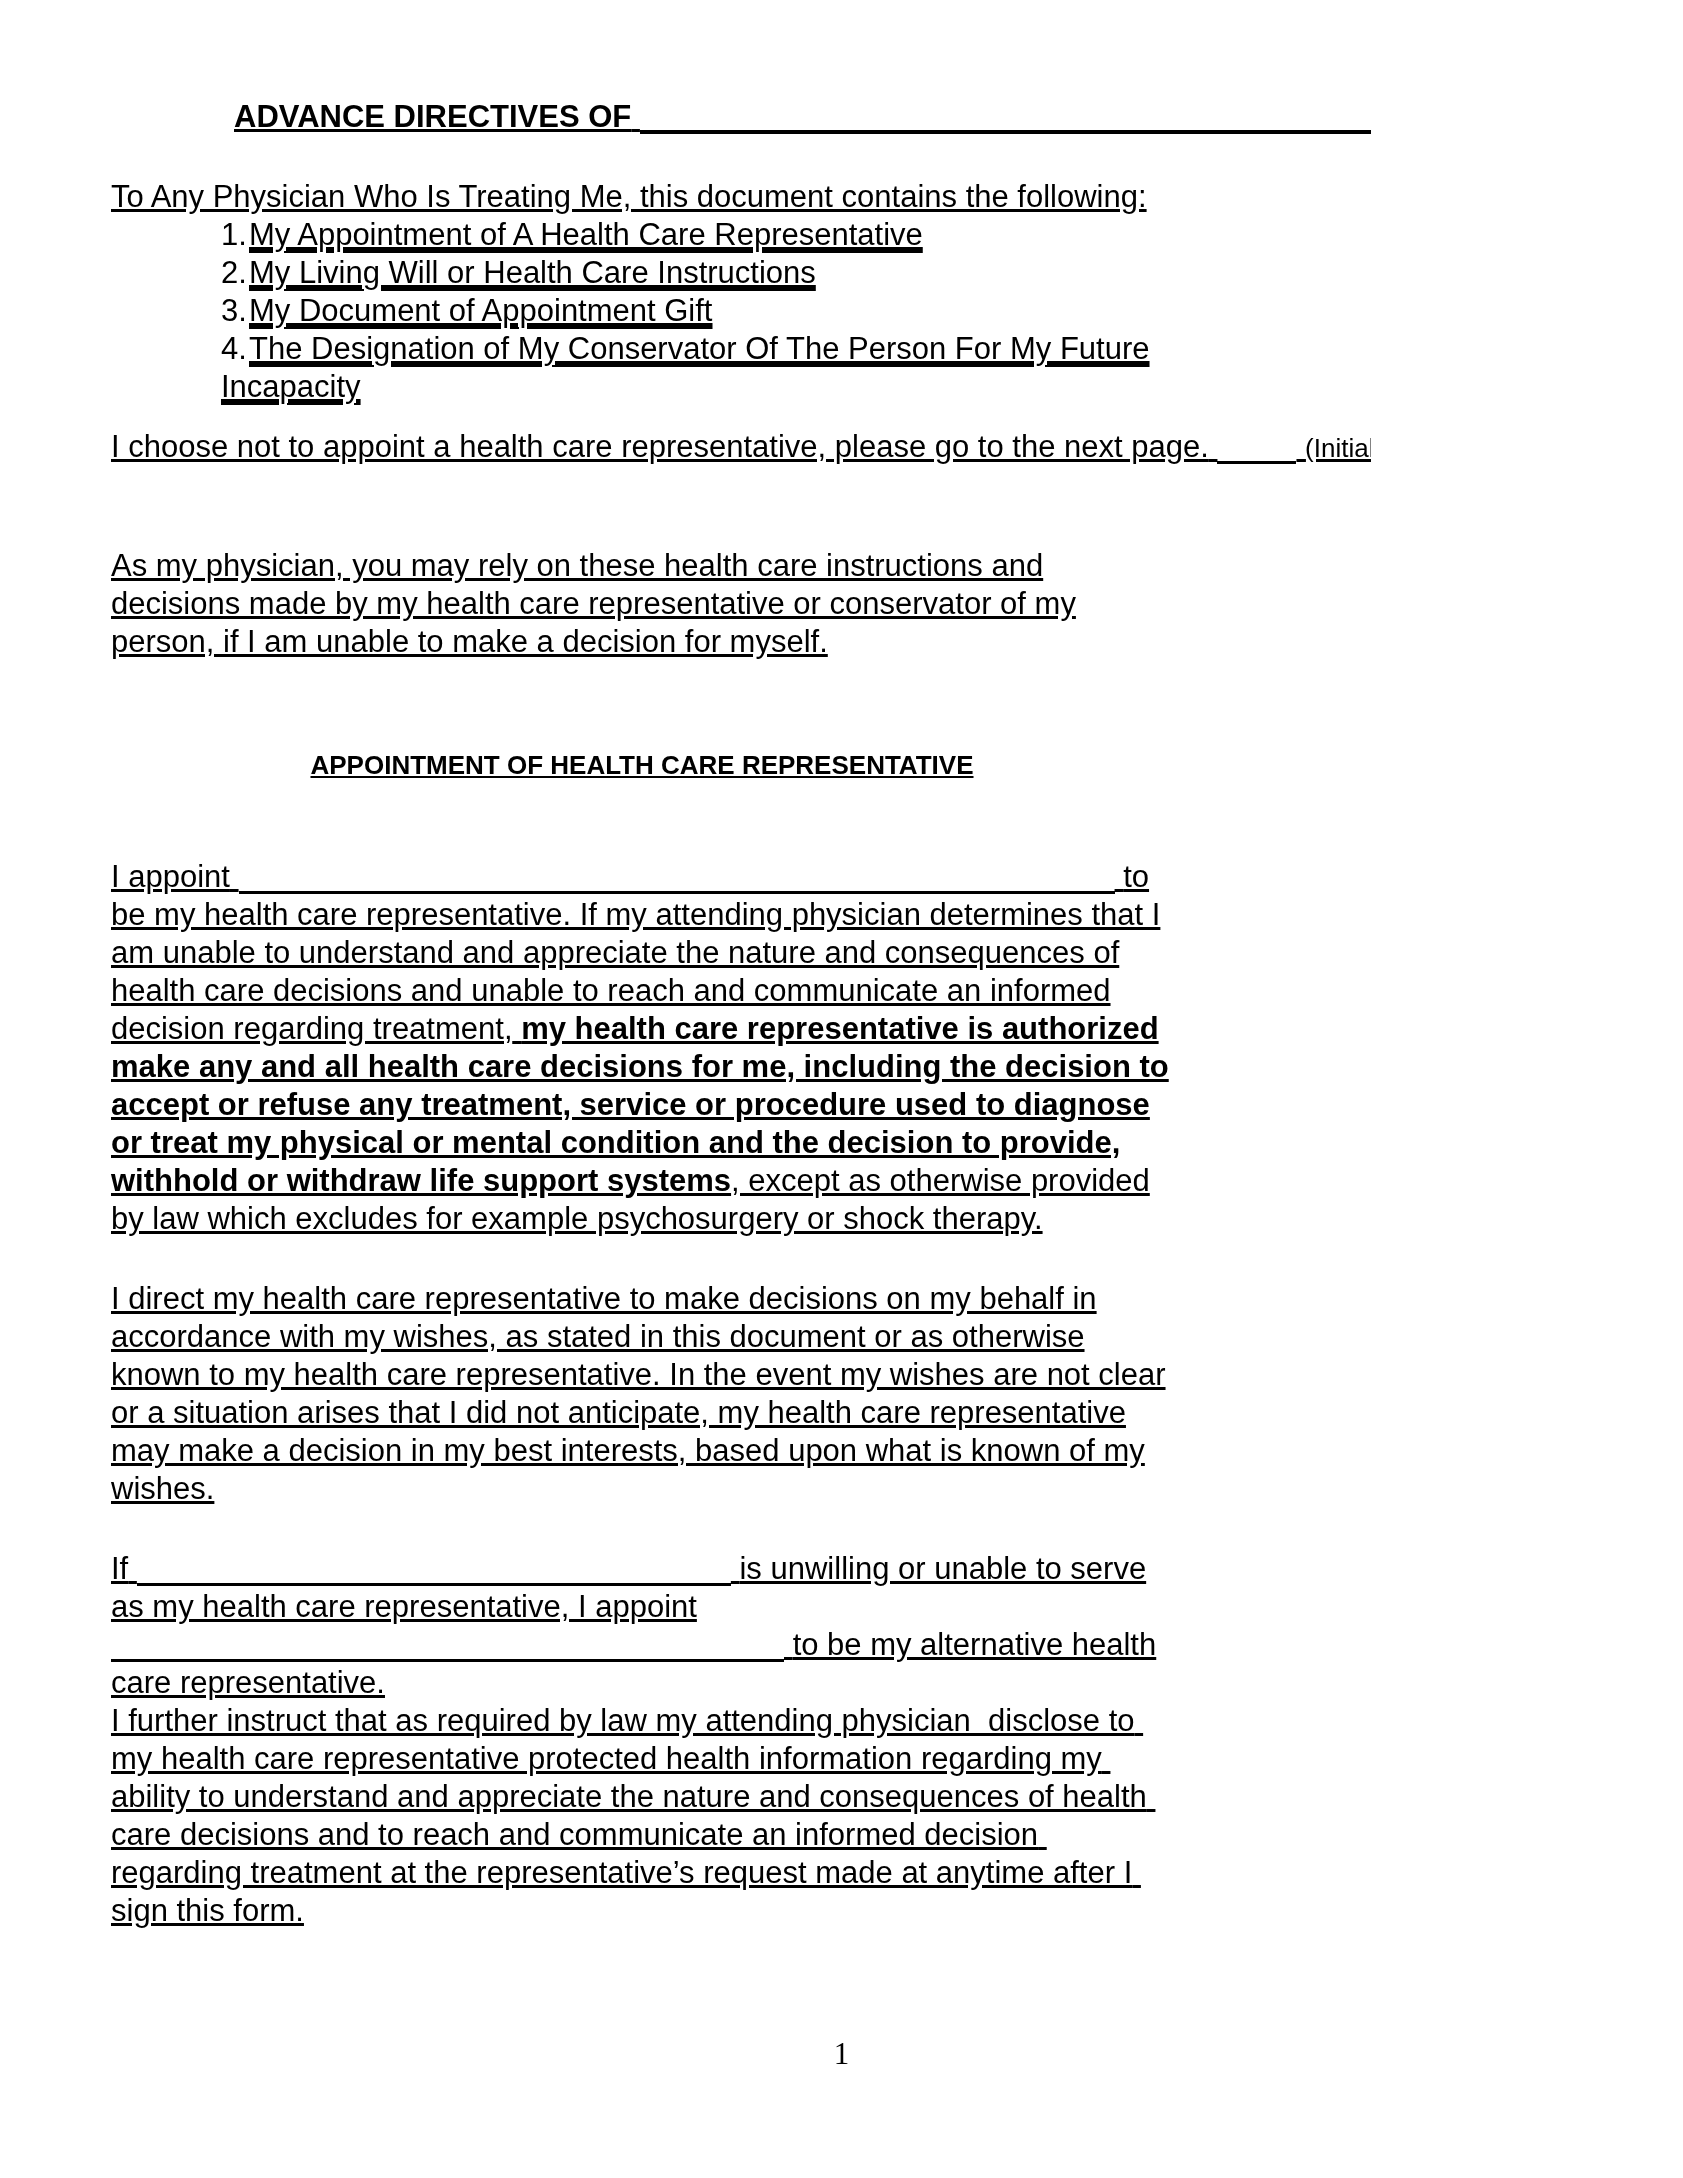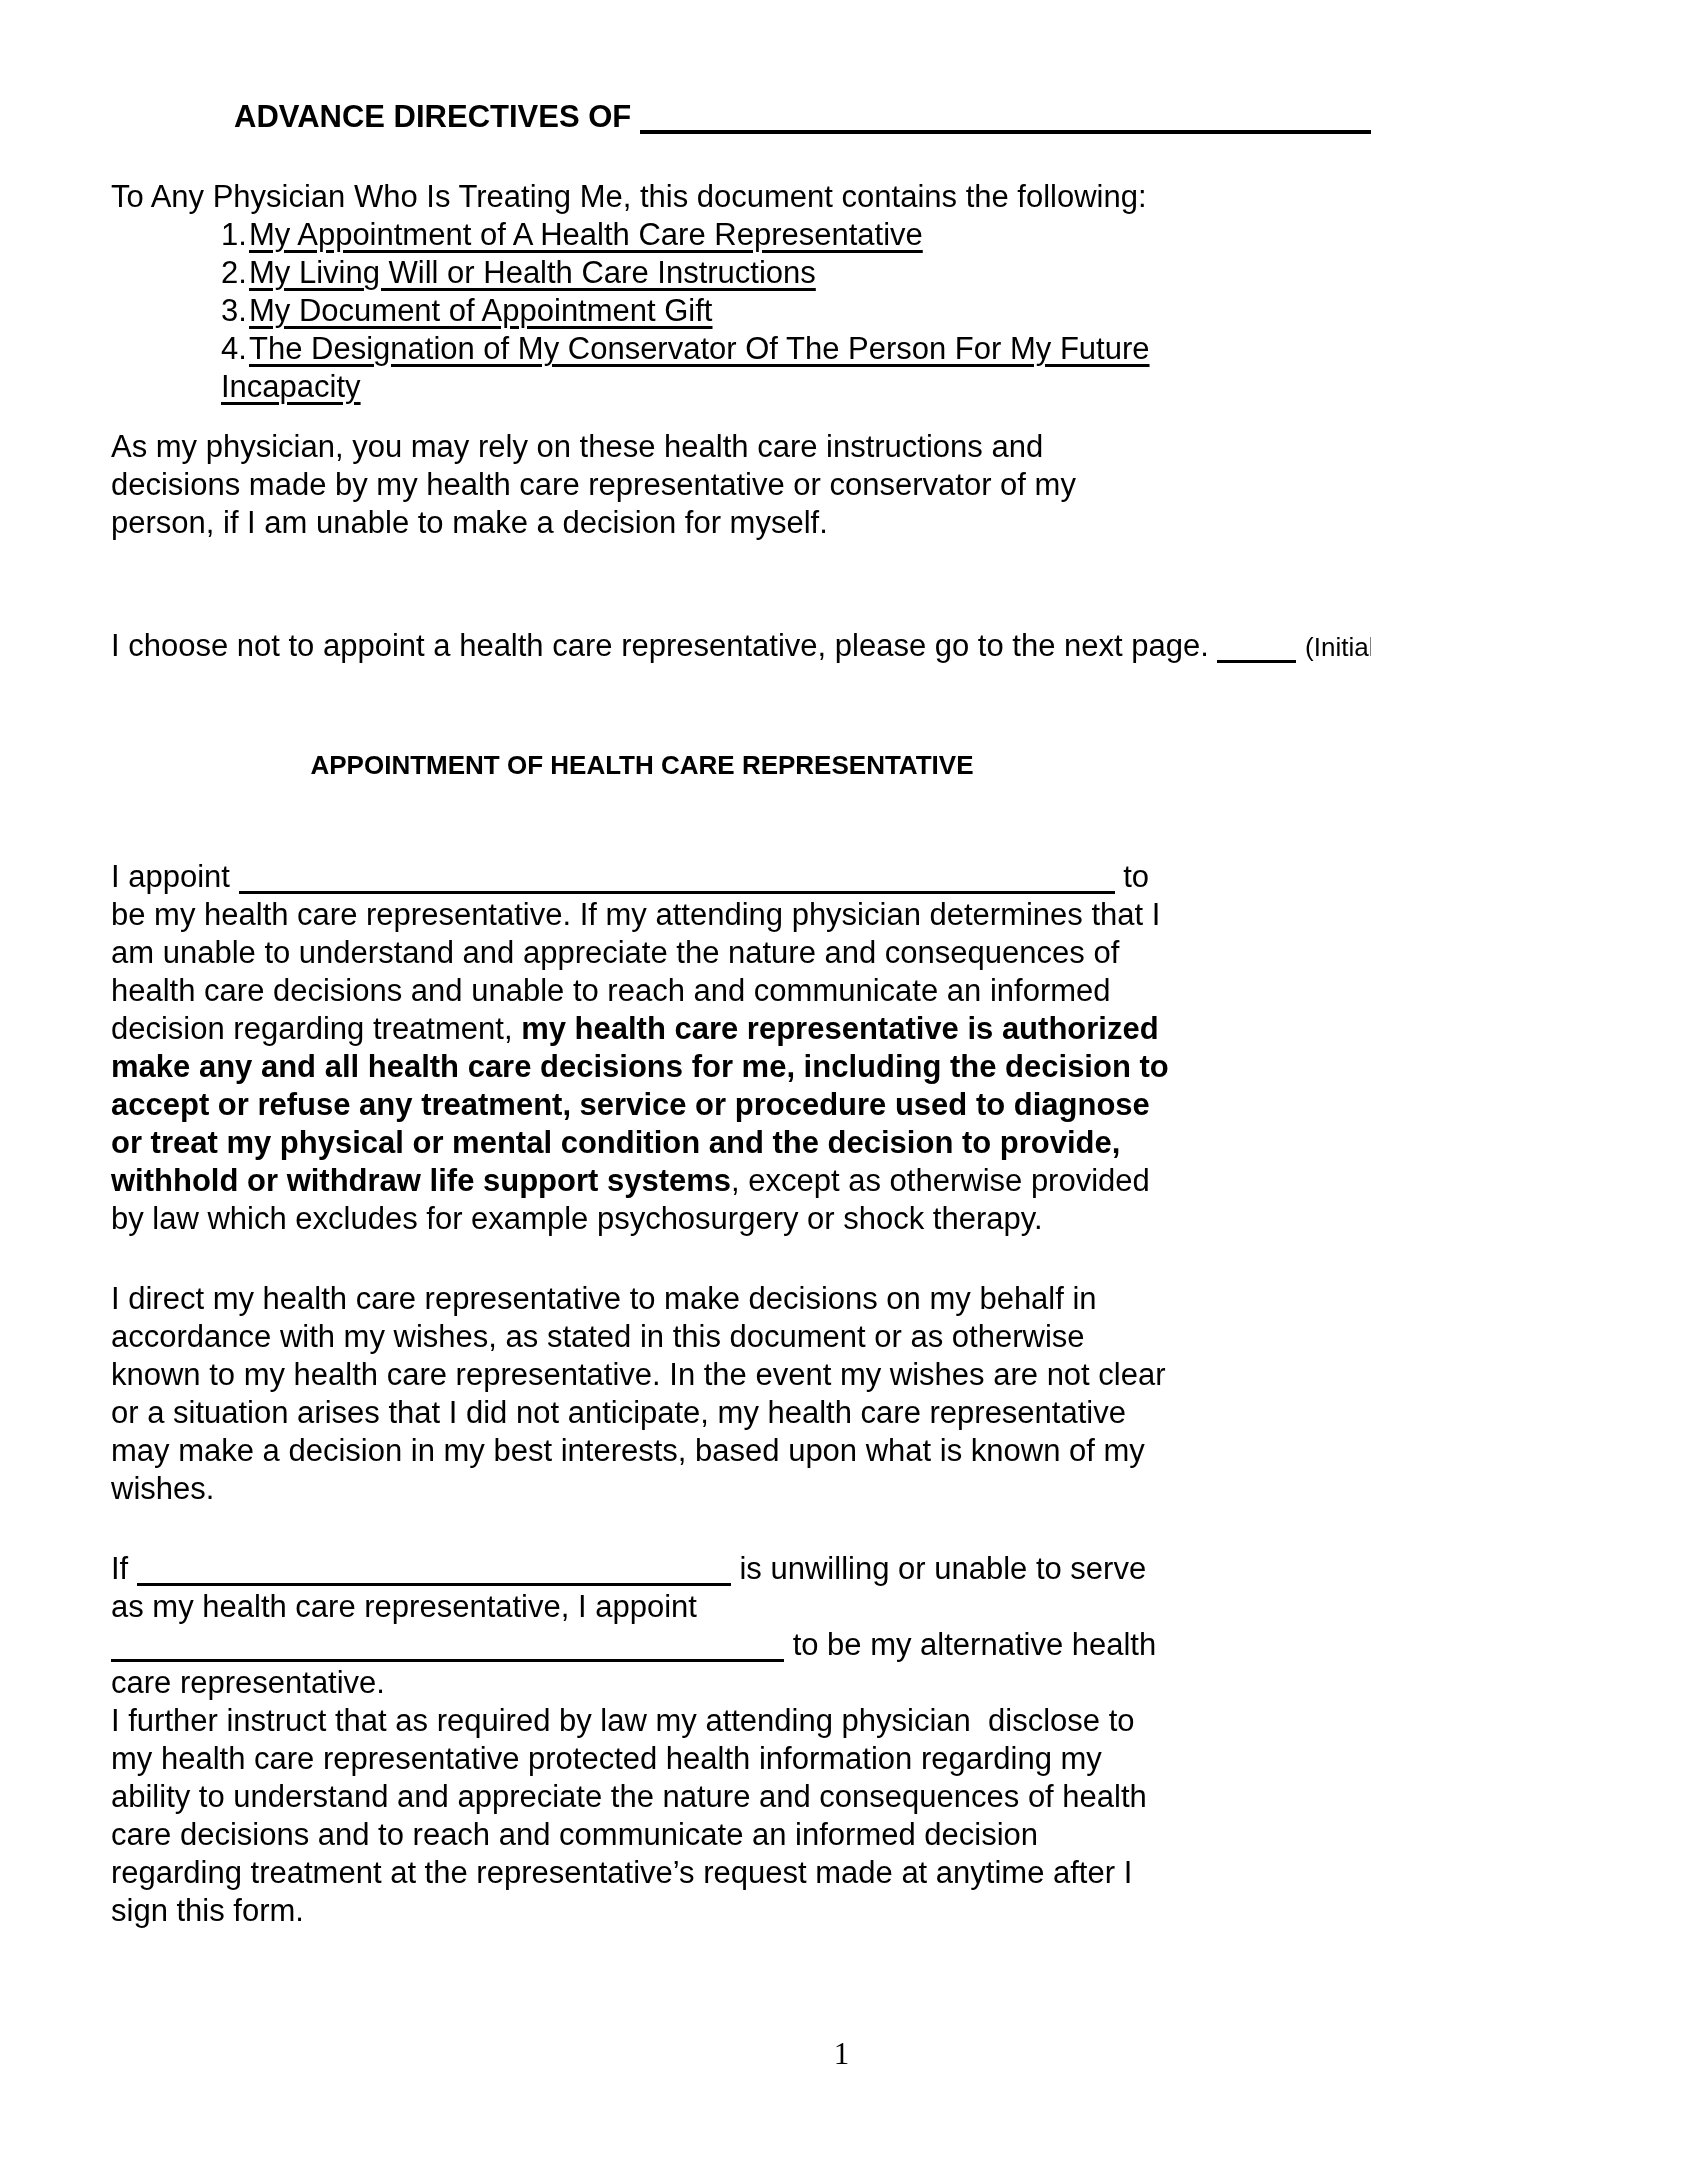--- a/index.html
+++ b/index.html
@@ -12,20 +12,21 @@
     box-sizing: border-box;
     width: 1371px;
     height: 2178px;
     background: #ffffff;
     color: #000000;
     font-family: "Liberation Sans", "DejaVu Sans", sans-serif;
     font-size: 31px;
     line-height: 38px;
     overflow: hidden;
     padding: 97px 198px 0 111px;
+    text-decoration: underline;
   }
   .doc-title {
     font-size: 31px;
     font-weight: bold;
     line-height: 40px;
     margin: 0 0 41px 123px;
     white-space: nowrap;
   }
   .intro {
     margin: 0 0 42px 0;
@@ -95,25 +96,25 @@
 
   <p class="para intro">To Any Physician Who Is Treating Me, this document contains the following:</p>
 
   <div class="contents">
     <div class="row"><span class="num">1.</span><span class="li-text">My Appointment of A Health Care Representative</span></div>
     <div class="row"><span class="num">2.</span><span class="li-text">My Living Will or Health Care Instructions</span></div>
     <div class="row"><span class="num">3.</span><span class="li-text">My Document of Appointment Gift</span></div>
     <div class="row"><span class="num">4.</span><span class="li-text">The Designation of My Conservator Of The Person For My Future Incapacity</span></div>
   </div>
 
-  <p class="para para-rely">As my physician, you may rely on these health care instructions and decisions made by my health care representative or conservator of my person, if I am unable to make a decision for myself.</p>
-
   <p class="para choose-line"><span>I choose not to appoint a health care representative, please go to the next page.</span>
     <span class="blank blank-initial"></span>
     <span class="initial-label">(Initial here)</span></p>
+
+  <p class="para para-rely">As my physician, you may rely on these health care instructions and decisions made by my health care representative or conservator of my person, if I am unable to make a decision for myself.</p>
 
   <h2 class="section-heading">APPOINTMENT OF HEALTH CARE REPRESENTATIVE</h2>
 
   <p class="para para-appoint"><span>I appoint</span>
     <span class="blank blank-appoint"></span>
     <span>to be my health care representative. If my attending physician determines that I am unable to understand and appreciate the nature and consequences of health care decisions and unable to reach and communicate an informed decision regarding treatment,</span>
     <span class="bold">my health care representative is authorized make any and all health care decisions for me, including the decision to accept or refuse any treatment, service or procedure used to diagnose or treat my physical or mental condition and the decision to provide, withhold or withdraw life support systems</span><span>, except as otherwise provided by law which excludes for example psychosurgery or shock therapy.</span></p>
 
   <p class="para para-direct">I direct my health care representative to make decisions on my behalf in accordance with my wishes, as stated in this document or as otherwise known to my health care representative. In the event my wishes are not clear or a situation arises that I did not anticipate, my health care representative may make a decision in my best interests, based upon what is known of my wishes.</p>
 

